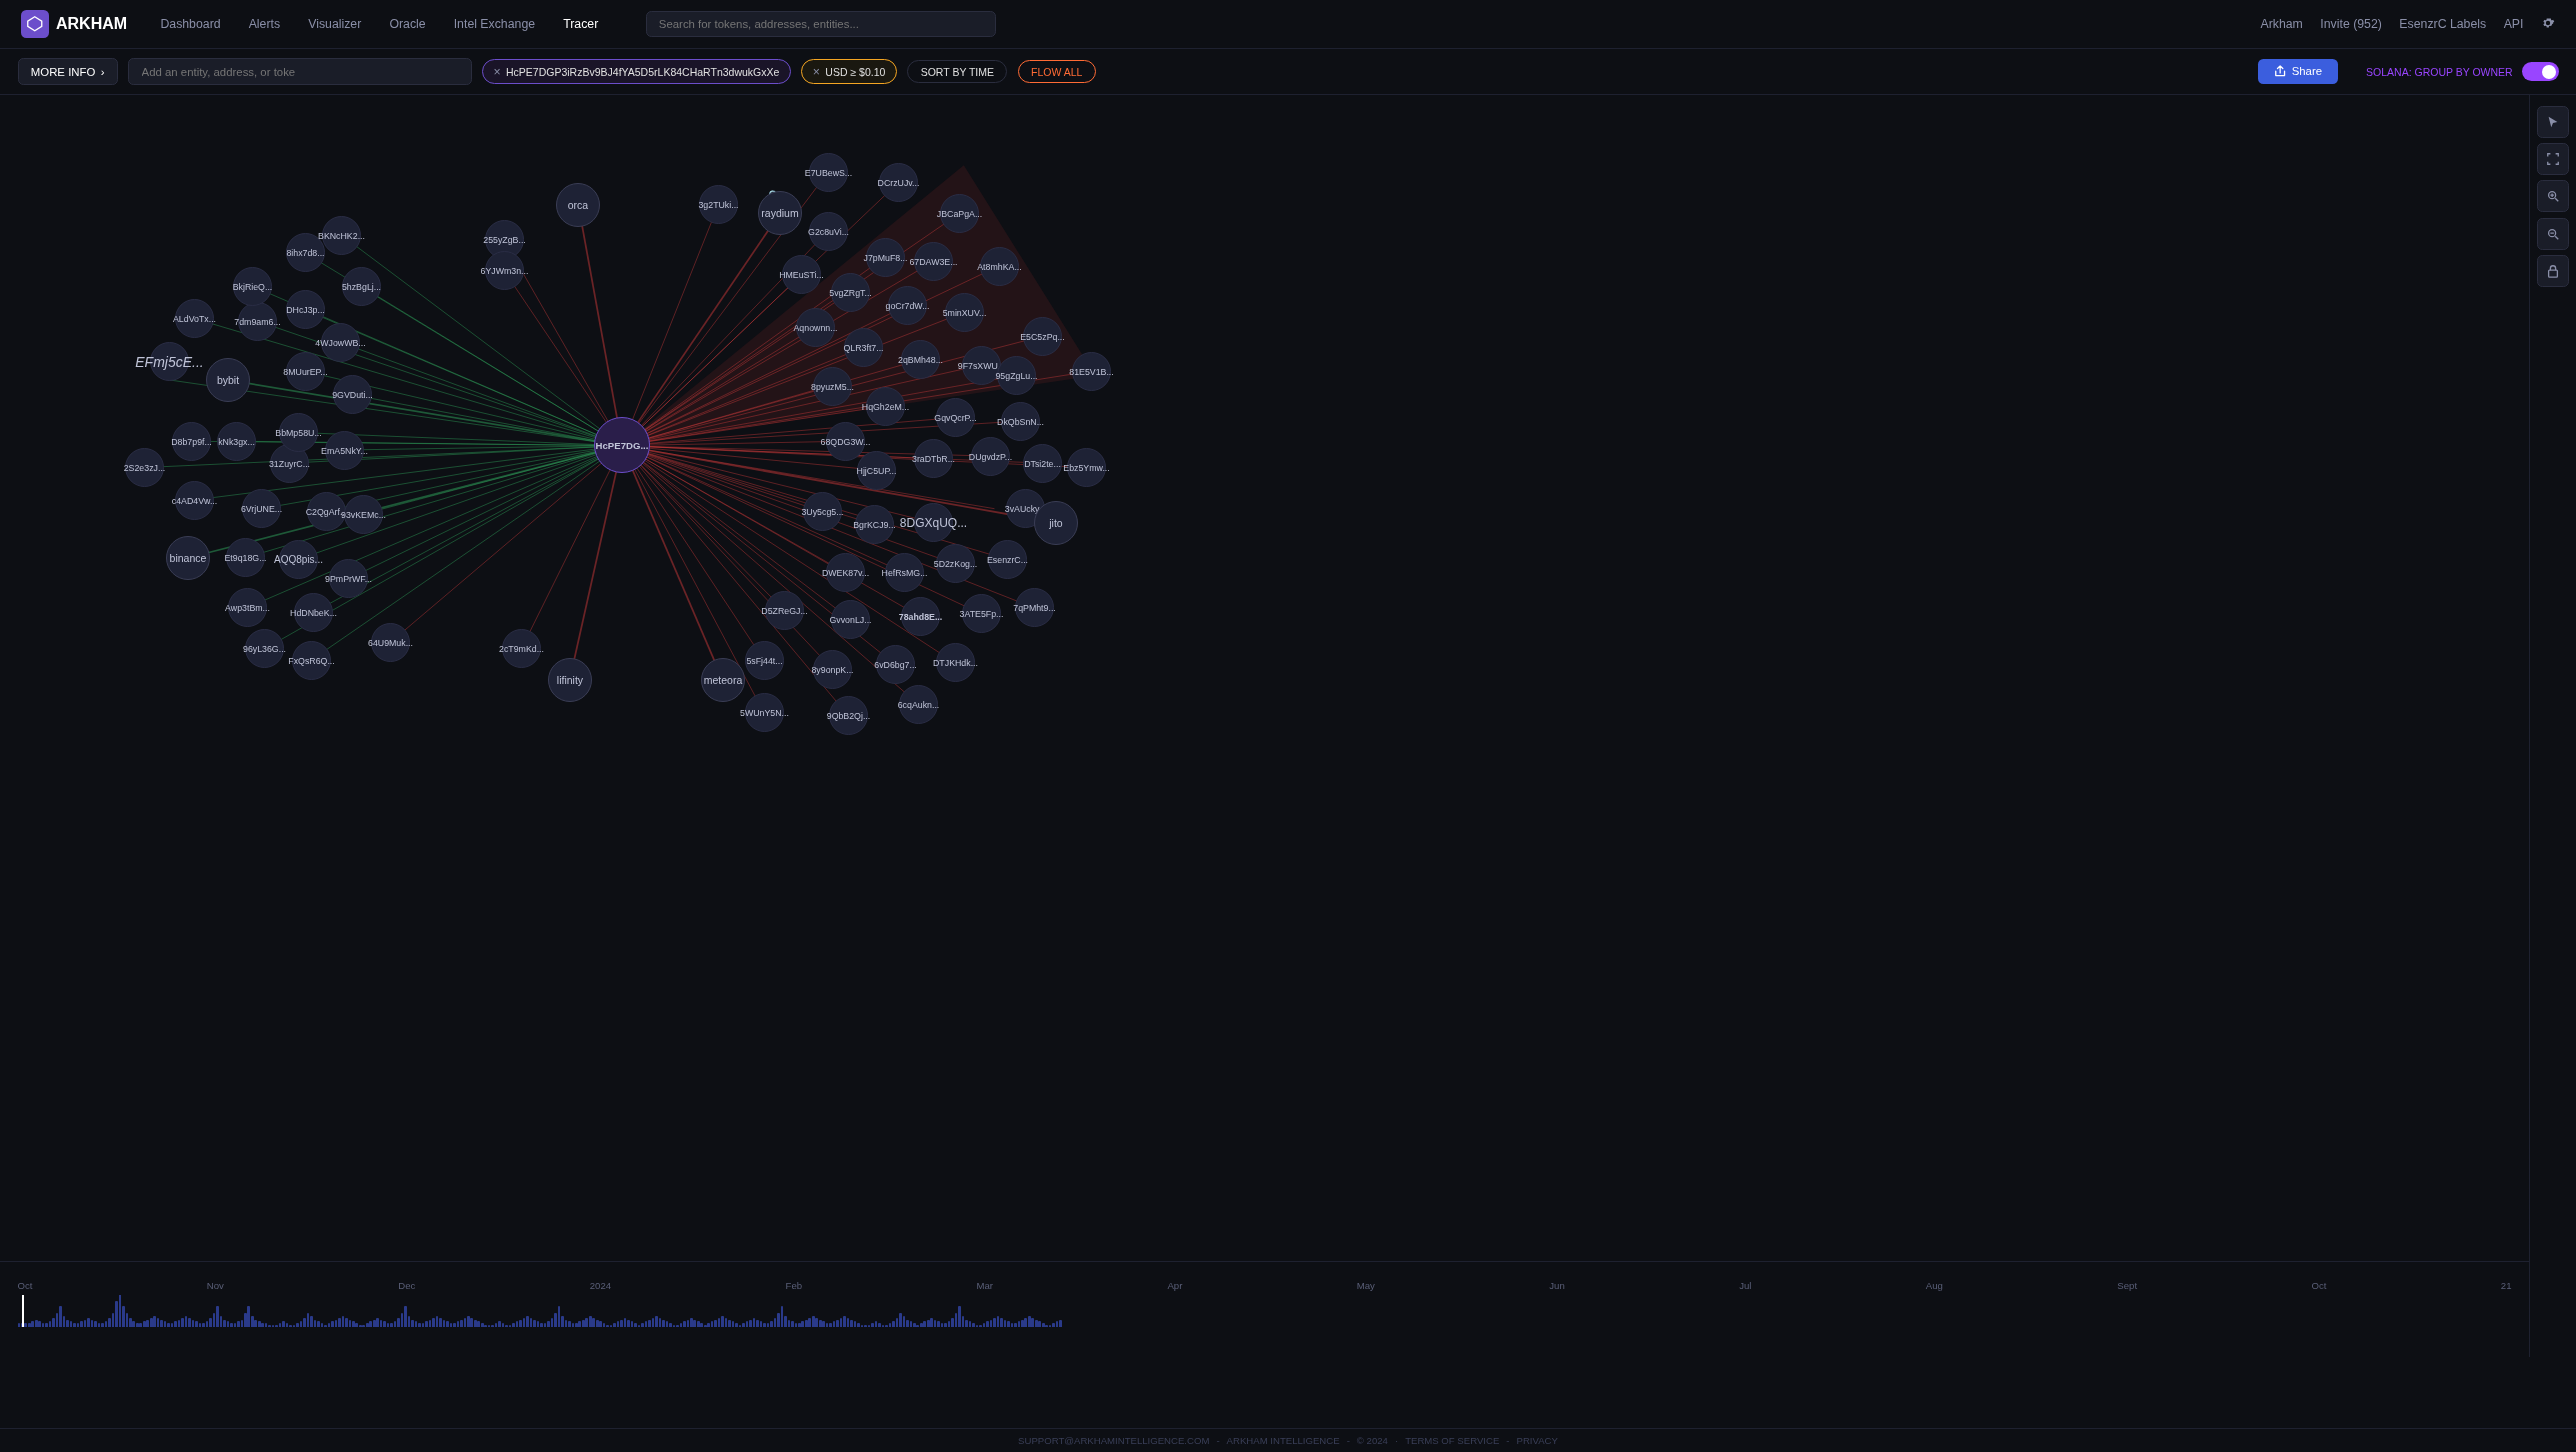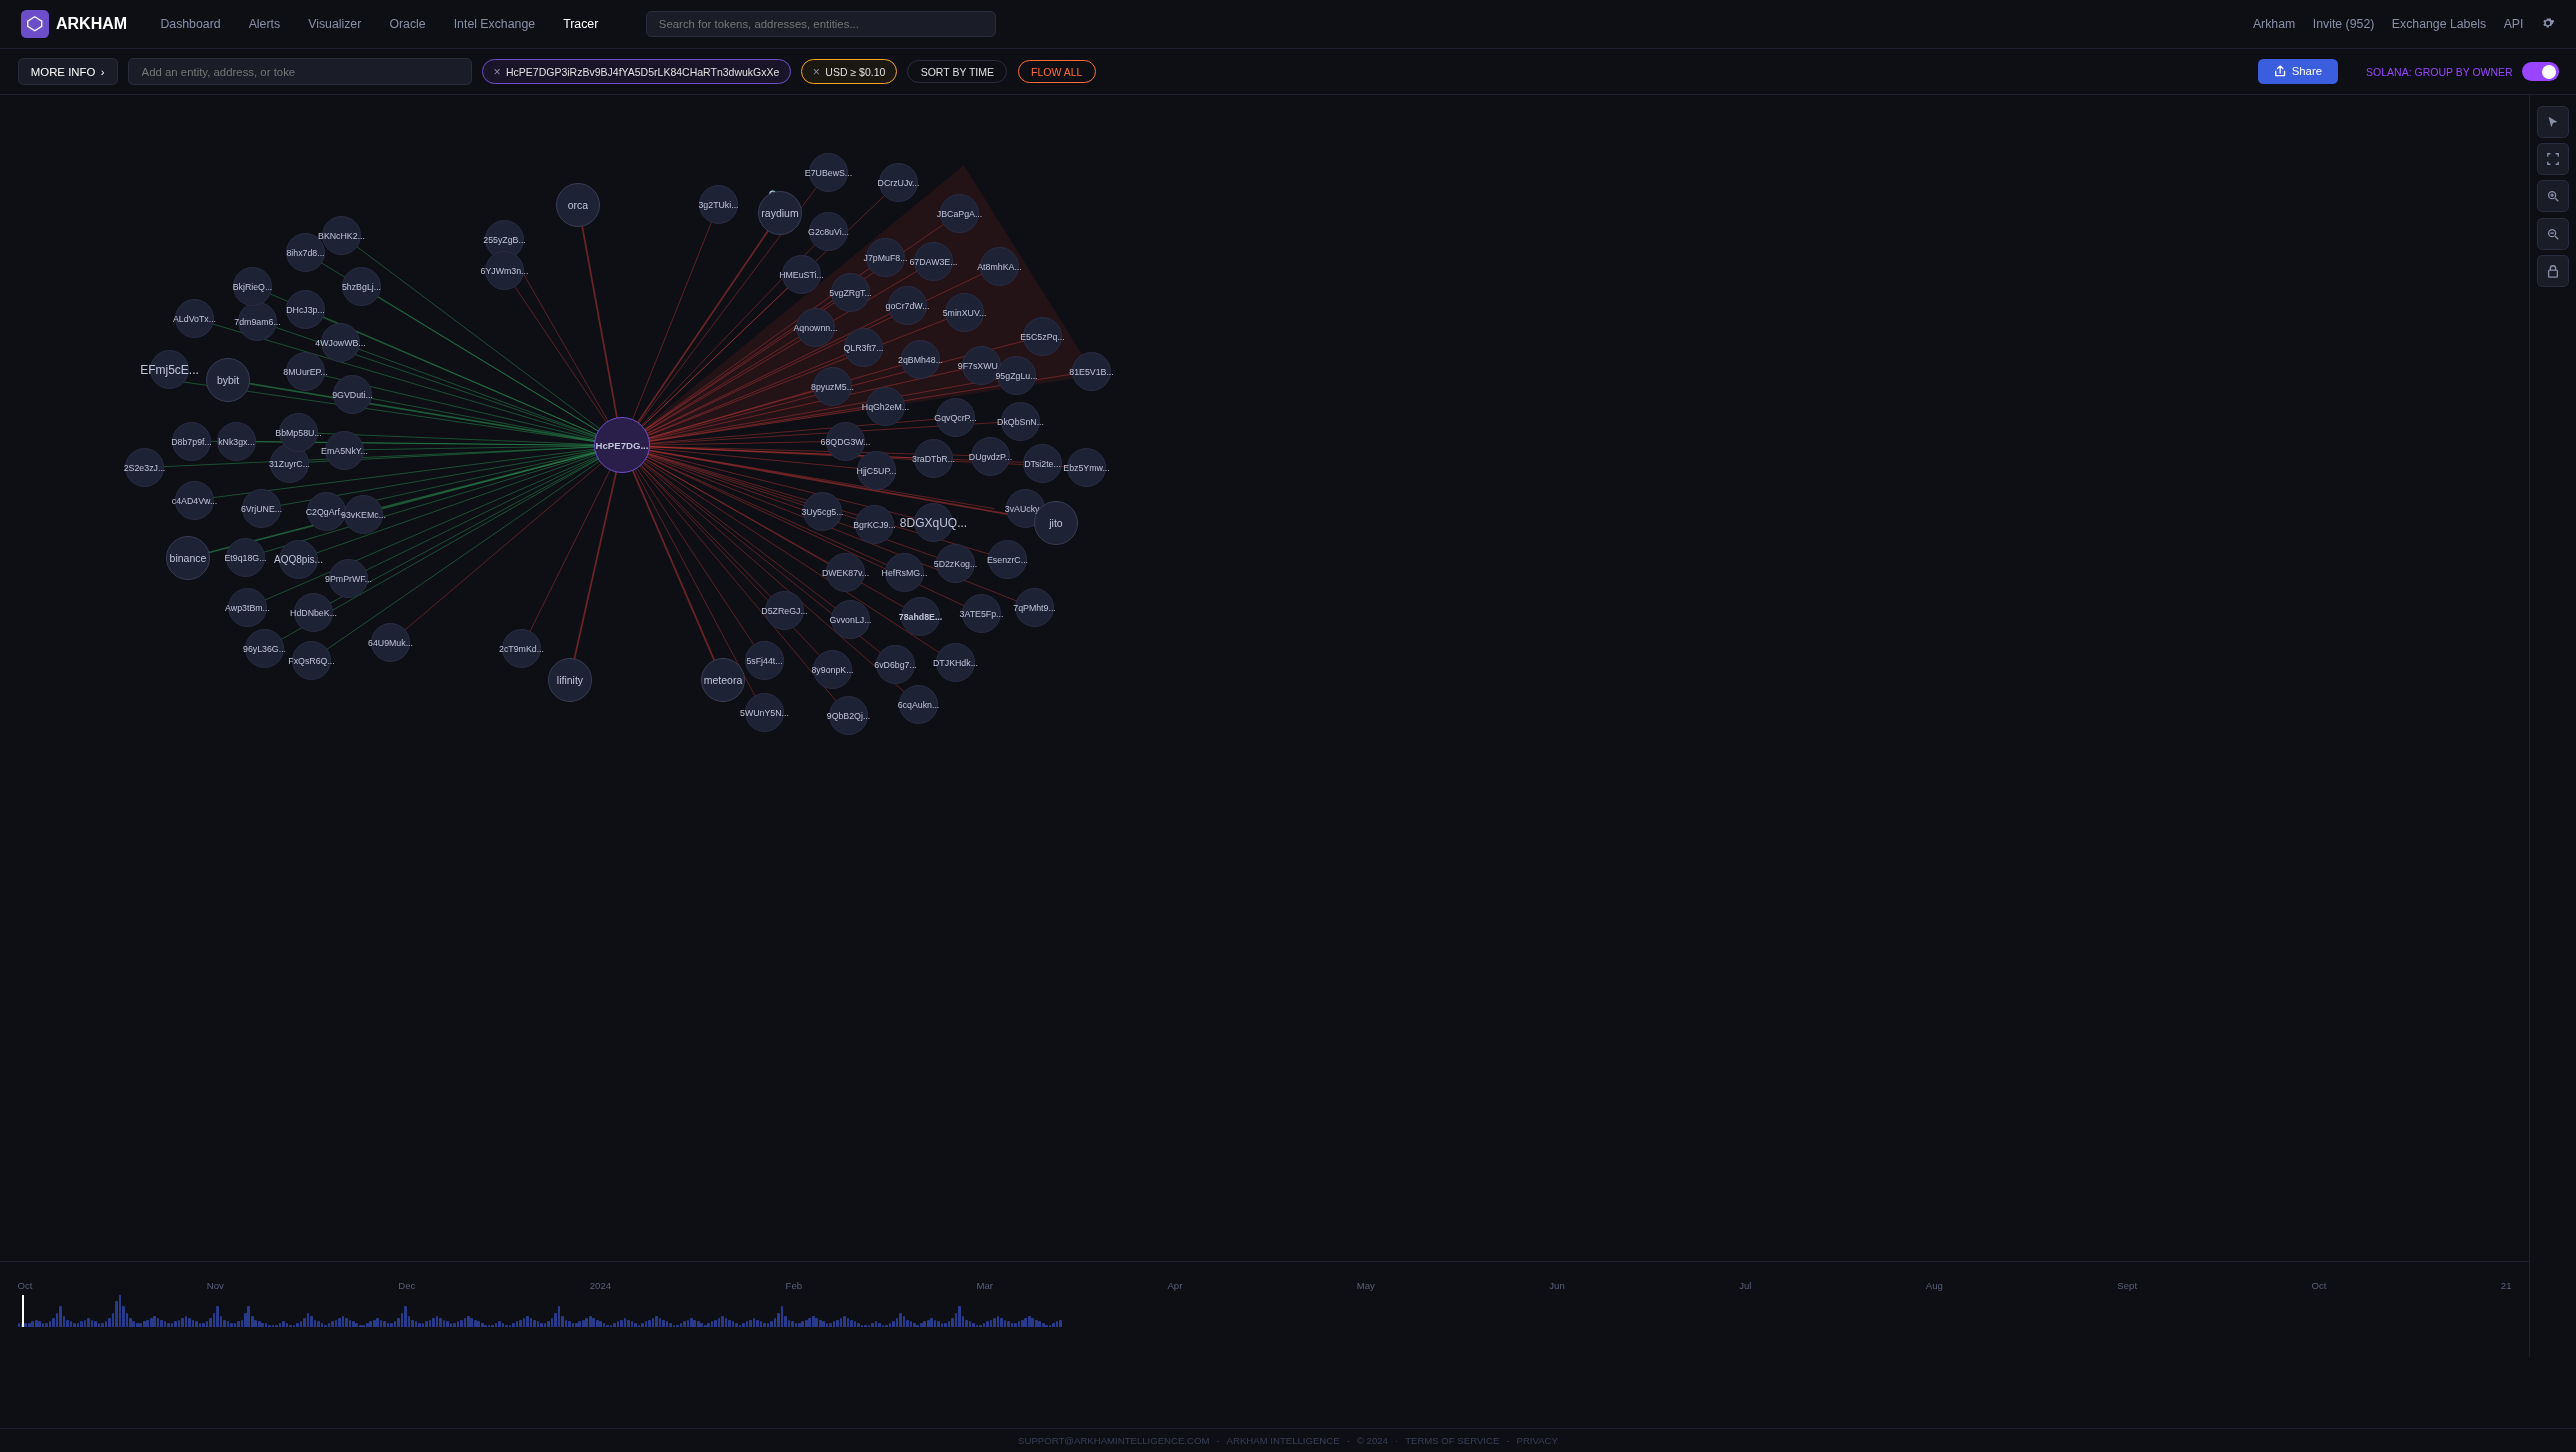--- a/index.html
+++ b/index.html
@@ -344,21 +344,21 @@
   <span class="nav-link">Intel Exchange</span>
   <span class="nav-link active">Tracer</span>
 
   <div class="nav-search">
     <input type="text" placeholder="Search for tokens, addresses, entities..." style="">
   </div>
 
   <div class="nav-right">
     <span class="nav-right-link">Arkham</span>
     <span class="nav-invite">Invite (952)</span>
-    <span class="nav-right-link">Exchange Labels</span>
+    <span class="nav-right-link">EsenzrC Labels</span>
     <span class="nav-right-link">API</span>
     <span class="nav-right-link">
       <svg width="14" height="14" viewBox="0 0 16 16" fill="#8a8fa8">
         <path d="M8 10.5a2.5 2.5 0 1 1 0-5 2.5 2.5 0 0 1 0 5zm5.9-2a5.9 5.9 0 0 0 .05-.5 5.9 5.9 0 0 0-.05-.5l1.08-.84a.25.25 0 0 0 .06-.33l-1.02-1.77a.25.25 0 0 0-.31-.11l-1.27.51a5.7 5.7 0 0 0-.87-.5l-.19-1.35a.25.25 0 0 0-.25-.21H6.68a.25.25 0 0 0-.25.21l-.19 1.35a5.7 5.7 0 0 0-.87.5l-1.27-.51a.25.25 0 0 0-.31.11L2.77 6.33a.25.25 0 0 0 .06.33l1.08.84A5.9 5.9 0 0 0 3.86 8c0 .17.01.34.05.5l-1.08.84a.25.25 0 0 0-.06.33l1.02 1.77a.25.25 0 0 0 .31.11l1.27-.51c.27.19.56.36.87.5l.19 1.35c.03.12.14.21.25.21h2.04c.12 0 .22-.09.25-.21l.19-1.35c.31-.14.6-.31.87-.5l1.27.51a.25.25 0 0 0 .31-.11l1.02-1.77a.25.25 0 0 0-.06-.33z"></path>
       </svg>
     </span>
   </div>
 </nav>
 
 <div class="toolbar">
@@ -560,21 +560,21 @@
       <div class="node" style="width: 39px; height: 39px; left: 279px; top: 445px; font-size: 10px; pointer-events: auto;">AQQ8pis...</div>
       <div class="node" style="width: 39px; height: 39px; left: 175px; top: 386px; font-size: 8.8px; pointer-events: auto;">c4AD4Vw...</div>
       <div class="node" style="width: 39px; height: 39px; left: 242px; top: 394px; font-size: 8.8px; pointer-events: auto;">6VrjUNE...</div>
       <div class="node" style="width: 39px; height: 39px; left: 307px; top: 397px; font-size: 8.8px; pointer-events: auto;">C2QgArf...</div>
       <div class="node" style="width: 39px; height: 39px; left: 344px; top: 400px; font-size: 8.8px; pointer-events: auto;">93vKEMc...</div>
       <div class="node" style="width: 39px; height: 39px; left: 125px; top: 353px; font-size: 8.8px; pointer-events: auto;">2S2e3zJ...</div>
       <div class="node" style="width: 39px; height: 39px; left: 270px; top: 349px; font-size: 8.8px; pointer-events: auto;">31ZuyrC...</div>
       <div class="node" style="width: 39px; height: 39px; left: 325px; top: 336px; font-size: 8.8px; pointer-events: auto;">EmA5NkY...</div>
       <div class="node" style="width: 39px; height: 39px; left: 172px; top: 327px; font-size: 8.8px; pointer-events: auto;">D8b7p9f...</div>
       <div class="node" style="width: 39px; height: 39px; left: 217px; top: 327px; font-size: 8.8px; pointer-events: auto;">kNk3gx...</div>
-      <div class="node" style="width: 39px; height: 39px; left: 150px; top: 255px; font-size: 12px; pointer-events: auto;">EFmj5cE...</div>
+      <div class="node" style="width: 39px; height: 39px; left: 150px; top: 247px; font-size: 14px; pointer-events: auto; font-style: italic;">EFmj5cE...</div>
       <div class="node named" style="width: 44px; height: 44px; left: 206px; top: 263px; font-size: 10.5px; pointer-events: auto;">bybit</div>
       <div class="node" style="width: 39px; height: 39px; left: 286px; top: 257px; font-size: 8.8px; pointer-events: auto;">8MUurEP...</div>
       <div class="node" style="width: 39px; height: 39px; left: 279px; top: 318px; font-size: 8.8px; pointer-events: auto;">BbMp58U...</div>
       <div class="node" style="width: 39px; height: 39px; left: 333px; top: 280px; font-size: 8.8px; pointer-events: auto;">9GVDuti...</div>
       <div class="node" style="width: 39px; height: 39px; left: 175px; top: 204px; font-size: 8.8px; pointer-events: auto;">ALdVoTx...</div>
       <div class="node" style="width: 39px; height: 39px; left: 238px; top: 207px; font-size: 8.8px; pointer-events: auto;">7dm9am6...</div>
       <div class="node" style="width: 39px; height: 39px; left: 286px; top: 195px; font-size: 8.8px; pointer-events: auto;">DHcJ3p...</div>
       <div class="node" style="width: 39px; height: 39px; left: 321px; top: 228px; font-size: 8.8px; pointer-events: auto;">4WJowWB...</div>
       <div class="node" style="width: 39px; height: 39px; left: 233px; top: 172px; font-size: 8.8px; pointer-events: auto;">BkjRieQ...</div>
       <div class="node" style="width: 39px; height: 39px; left: 286px; top: 138px; font-size: 8.8px; pointer-events: auto;">8ihx7d8...</div>

